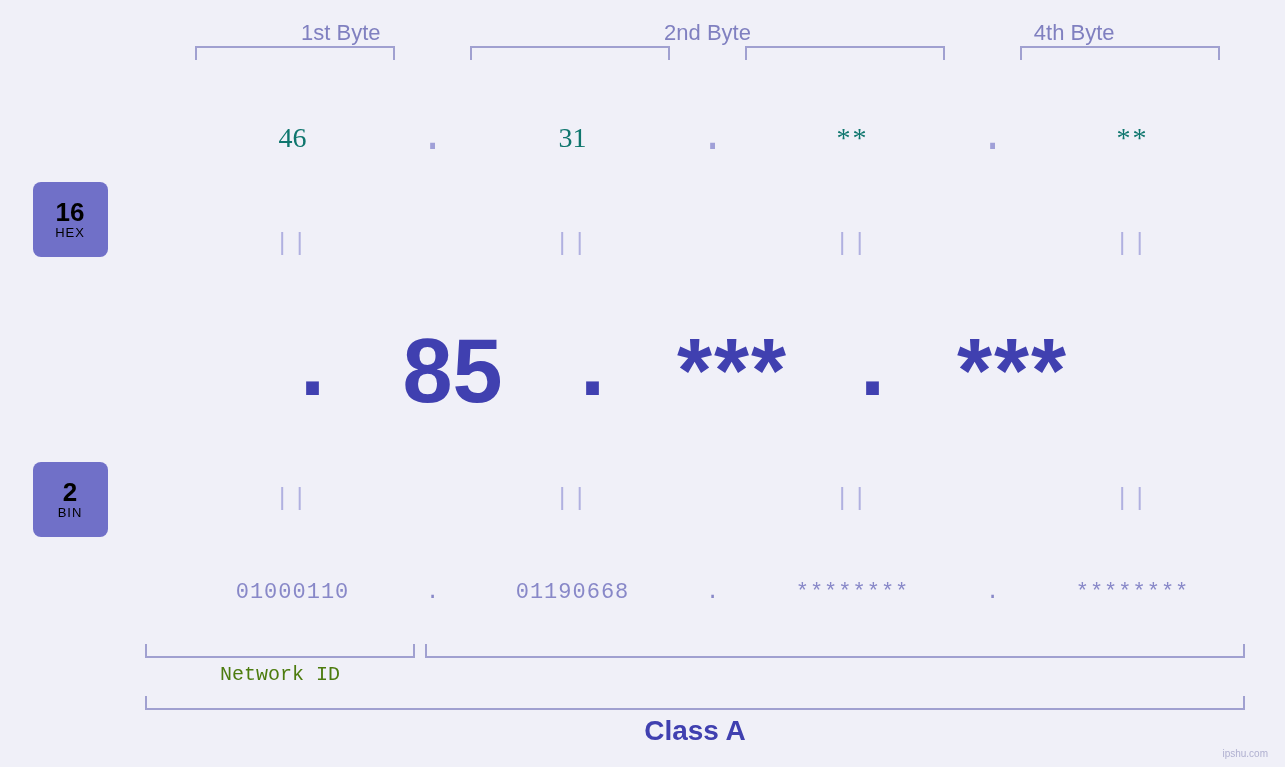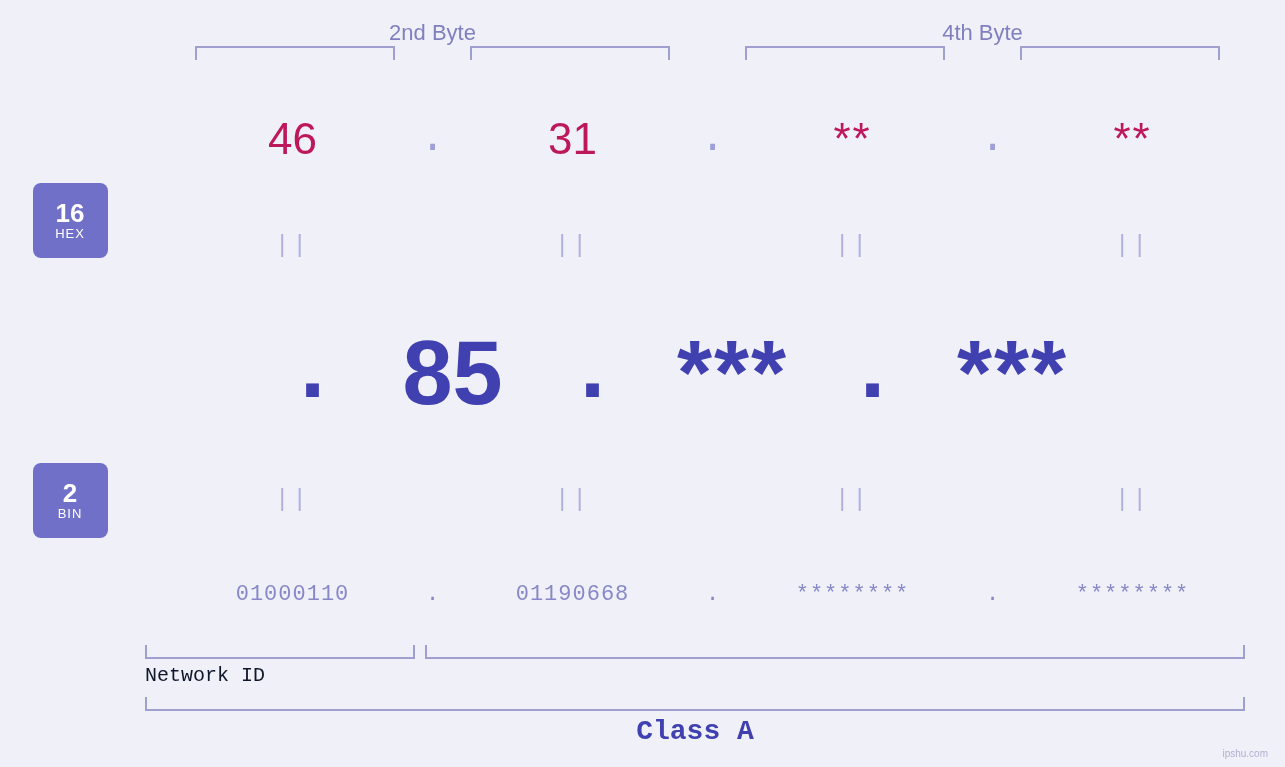--- a/index.html
+++ b/index.html
@@ -73,21 +73,21 @@
       flex-direction: column;
       justify-content: space-around;
       align-items: center;
       width: 140px;
       padding: 10px 20px;
       gap: 20px;
     }
 
     .badge {
       background: #7070c8;
-      color: #ffffff;
+      color: #000000;
       border-radius: 8px;
       width: 75px;
       height: 75px;
       display: flex;
       flex-direction: column;
       align-items: center;
       justify-content: center;
       font-family: Arial, sans-serif;
       font-weight: bold;
     }
@@ -131,23 +131,23 @@
     .dot {
       width: 40px;
       text-align: center;
       display: flex;
       align-items: center;
       justify-content: center;
     }
 
     
     .hex-row .cell-value {
-      font-size: 44px;
-      color: #be185d;
-      font-family: Liberation Sans, sans-serif;
+      font-size: 28px;
+      color: #0f766e;
+      font-family: Liberation Serif, serif;
     }
 
     .hex-row .dot-char {
       font-size: 42px;
       color: #a0a0d8;
     }
 
     
     .eq-row {
       display: flex;
@@ -233,22 +233,23 @@
 
     .id-labels {
       display: flex;
       width: 1100px;
       margin-left: 145px;
       margin-bottom: 10px;
     }
 
     .network-id-label {
       width: 270px;
+      text-align: center;
       font-size: 20px;
-      color: #0f172a;
+      color: #4d7c0f;
       font-family: 'Courier New', Courier, monospace;
     }
 
     .host-id-label {
       flex: 1;
       margin-left: 10px;
       text-align: center;
       font-size: 20px;
       color: #6868b8;
       font-family: 'Courier New', Courier, monospace;
@@ -274,21 +275,21 @@
       display: flex;
       width: 1100px;
       margin-left: 145px;
     }
 
     .class-label {
       flex: 1;
       text-align: center;
       font-size: 28px;
       color: #4040b0;
-      font-family: Liberation Mono, monospace;
+      font-family: Liberation Sans, sans-serif;
       font-weight: bold;
     }
 
     .watermark {
       position: absolute;
       bottom: 8px;
       right: 17px;
       color: #b0b0d0;
       font-size: 10px;
       font-family: Arial, sans-serif;
@@ -298,20 +299,21 @@
     .masked {
       letter-spacing: 2px;
     }
   </style>
 </head>
 <body>
 
 <div class="container">
 
   <div class="byte-headers">
+    <div class="byte-label">1st Byte</div>
     <div class="byte-label">2nd Byte</div>
     <div class="byte-label">4th Byte</div>
   </div>
 
   <div class="bracket-row">
     <div class="bracket"></div>
     <div class="bracket"></div>
     <div class="bracket"></div>
     <div class="bracket"></div>
   </div>

